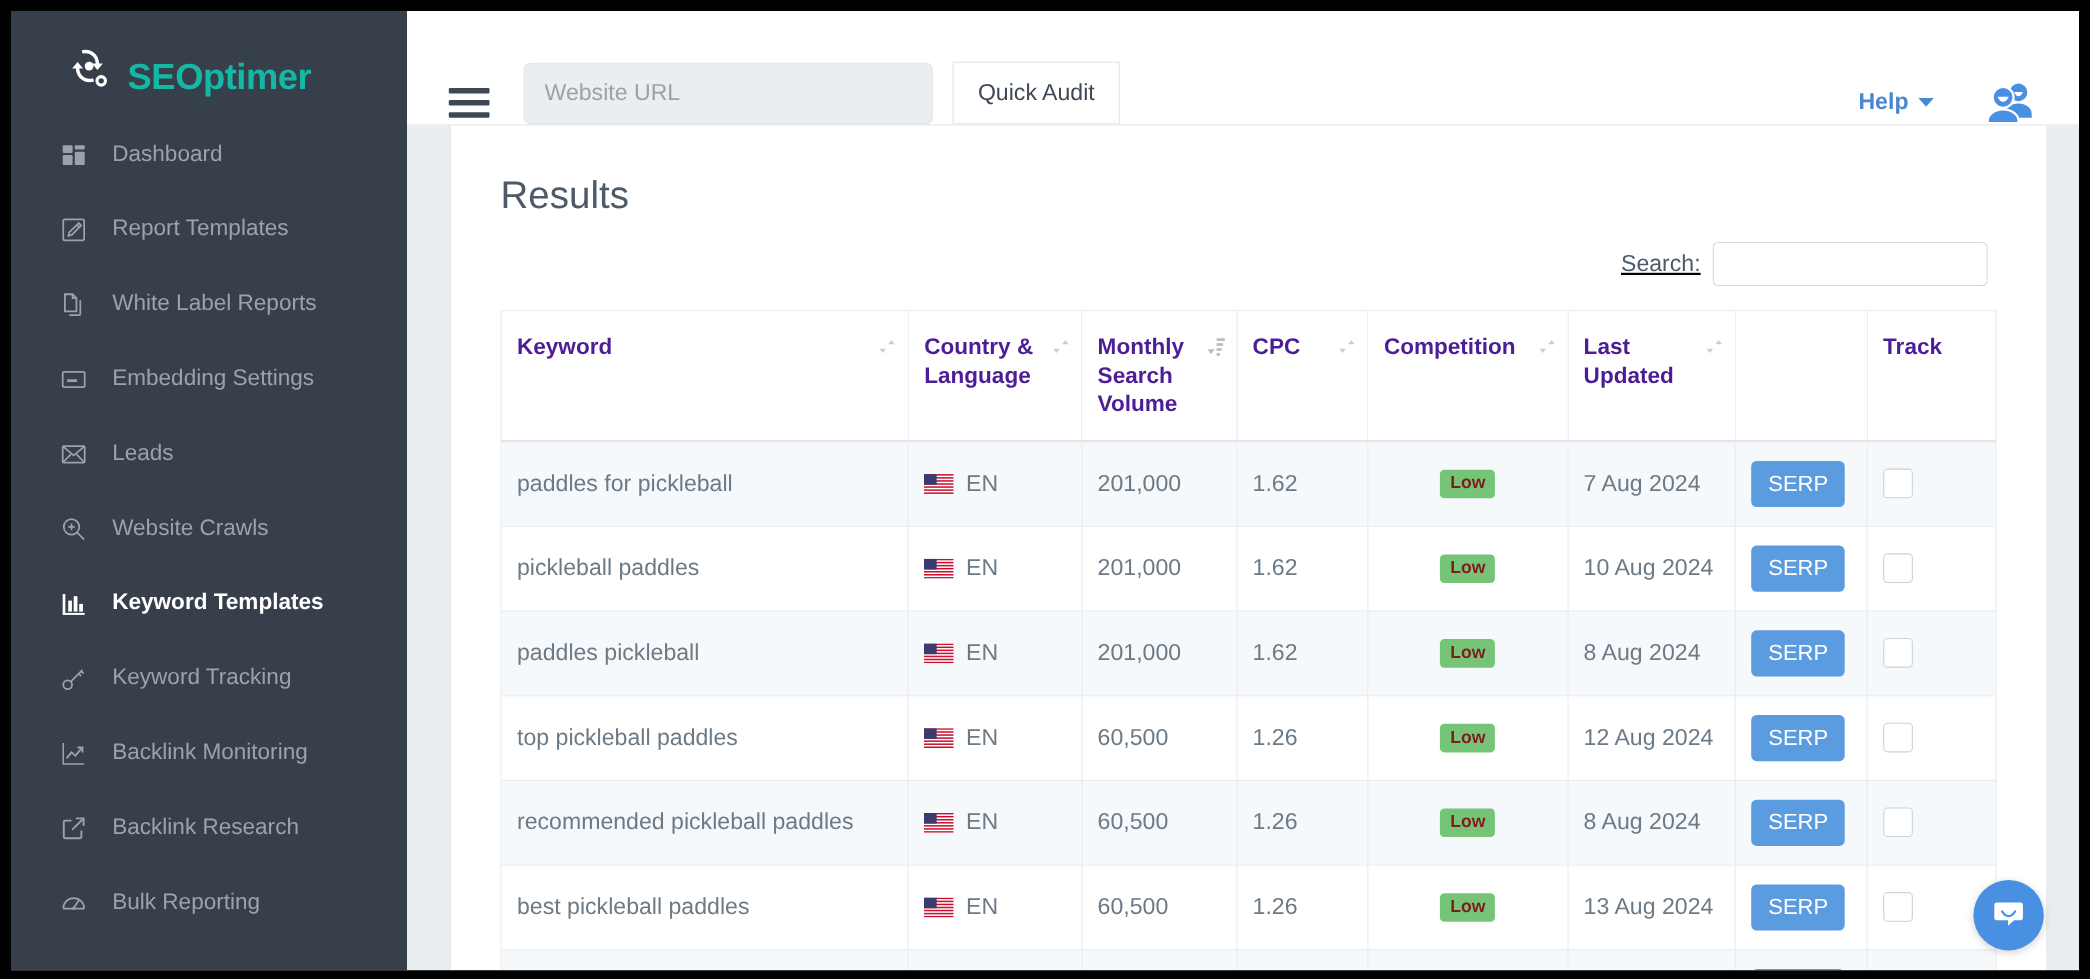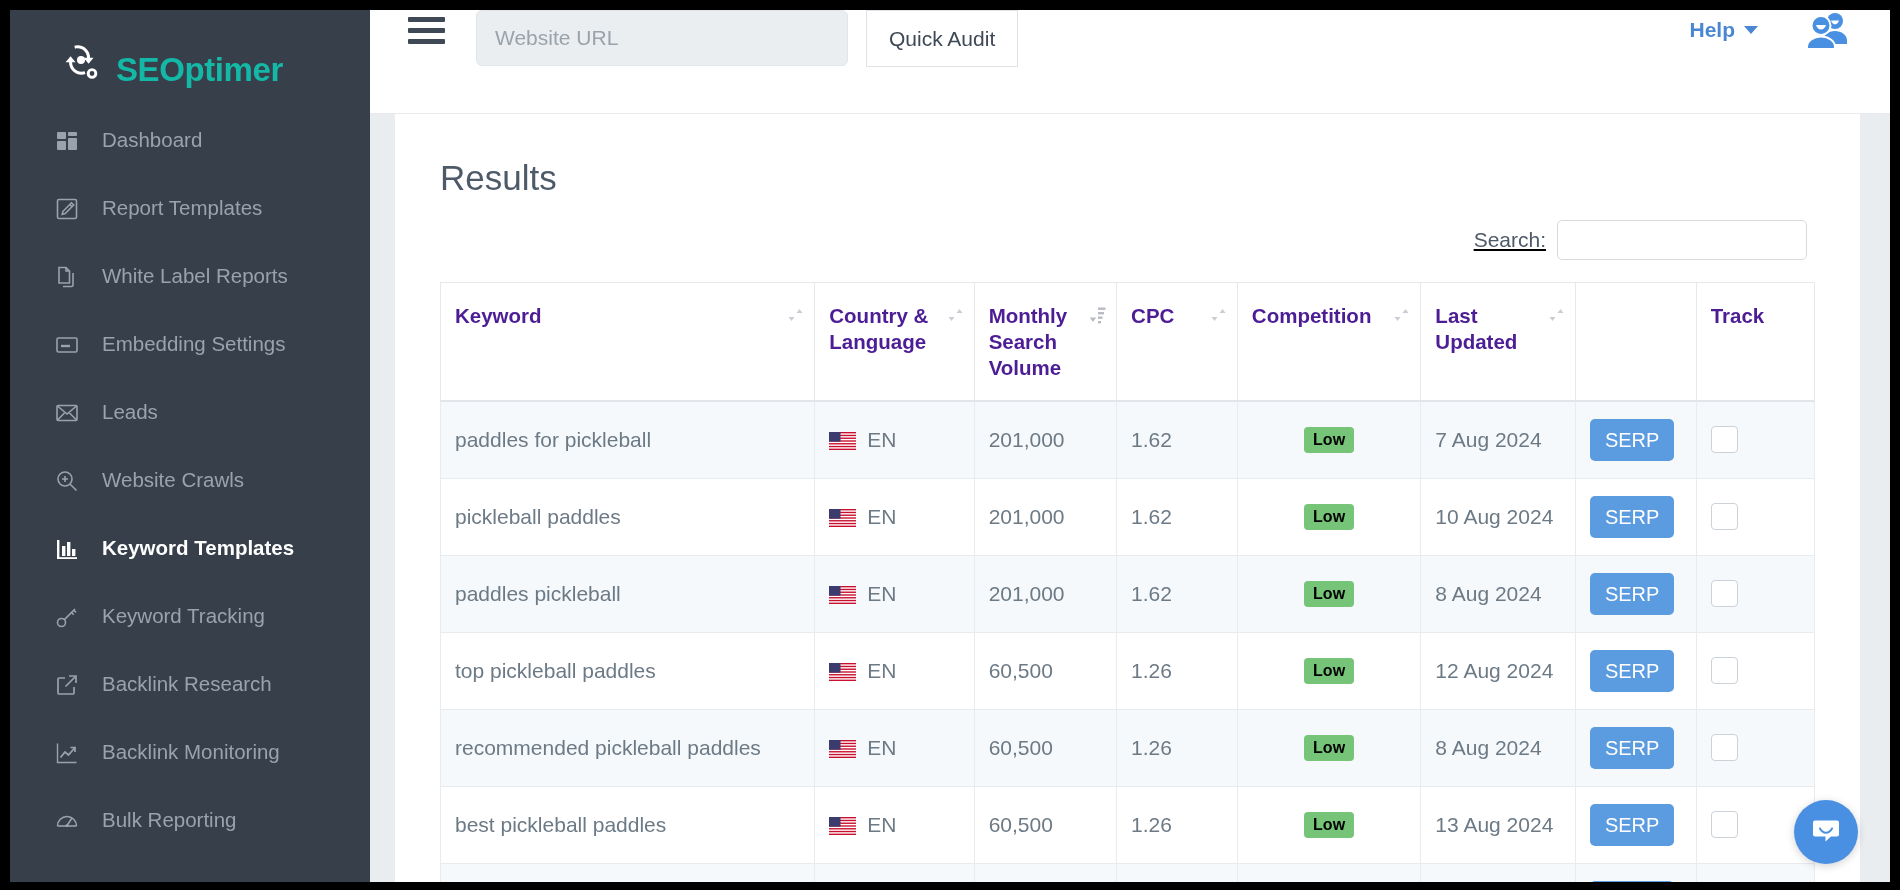--- a/index.html
+++ b/index.html
@@ -75,21 +75,21 @@
     flex-direction: column;
     background: #eaedf0;
     position: relative;
     overflow: hidden;
   }
   #topbar {
     height: 104px;
     flex: 0 0 104px;
     background: #ffffff;
     display: flex;
-    align-items: flex-start;
+    align-items: flex-end;
     padding: 0 40px 0 30px;
     border-bottom: 1px solid #e7e9ec;
   }
   .hamburger {
     width: 40px; height: 40px;
     display: flex; flex-direction: column; justify-content: center; gap: 6px;
     cursor: pointer;
     margin-right: 28px;
     margin-left: 8px;
   }
@@ -145,20 +145,21 @@
     overflow: hidden;
     position: relative;
     padding: 0 30px 0 25px;
   }
   .card {
     background: #ffffff;
     height: 100%;
     margin-top: 0;
     padding: 30px 45px 0 45px;
     position: relative;
+    margin-left: 15px;
   }
   .page-title {
     font-size: 35px;
     color: #4d5a68;
     font-weight: 400;
     padding-top: 14px;
   }
   .search-row {
     display: flex;
     justify-content: flex-end;
@@ -230,21 +231,21 @@
   .col-cpc     { width: 100px; }
   .col-comp    { width: 152px; }
   .col-updated { width: 128px; }
   .col-serp    { width: 100px; }
   .col-track   { width: 98px; }
 
   .flag { font-size: 21px; margin-right: 5px; }
   .badge-low {
     display: inline-block;
     background: #76c478;
-    color: #000000;
+    color: #7f1d1d;
     font-size: 16px;
     font-weight: 700;
     padding: 5px 9px;
     border-radius: 4px;
     line-height: 1;
   }
   .serp-btn {
     display: inline-block;
     background: #5b9bdf;
     color: #ffffff;
@@ -387,37 +388,37 @@
               <path d="M9.4 14.6 20 4"></path>
               <path d="M16.5 7.5l2.2 2.2M18.8 5.2l2.2 2.2"></path>
             </svg>
         </span>
         <span class="nav-label">Keyword Tracking</span>
       </div>
 
       <div class="nav-item">
         <span class="nav-icon">
           <svg width="24" height="24" viewBox="0 0 24 24" fill="none" stroke="currentColor" stroke-width="1.7">
+              <path d="M2.5 2.5v19h19" stroke-width="1.4"></path>
+              <path d="M5.5 16.5 10 11l3.5 3L20 6.5"></path>
+              <path d="M15.5 6.5H20V11"></path>
+            </svg>
+        </span>
+        <span class="nav-label">Backlink Monitoring</span>
+      </div>
+
+      <div class="nav-item">
+        <span class="nav-icon">
+          <svg width="24" height="24" viewBox="0 0 24 24" fill="none" stroke="currentColor" stroke-width="1.7">
               <path d="M14 3h7v7"></path>
               <path d="M20 4 10.5 13.5"></path>
               <path d="M19 14v6a1 1 0 0 1-1 1H4a1 1 0 0 1-1-1V6a1 1 0 0 1 1-1h6"></path>
             </svg>
         </span>
         <span class="nav-label">Backlink Research</span>
-      </div>
-
-      <div class="nav-item">
-        <span class="nav-icon">
-          <svg width="24" height="24" viewBox="0 0 24 24" fill="none" stroke="currentColor" stroke-width="1.7">
-              <path d="M2.5 2.5v19h19" stroke-width="1.4"></path>
-              <path d="M5.5 16.5 10 11l3.5 3L20 6.5"></path>
-              <path d="M15.5 6.5H20V11"></path>
-            </svg>
-        </span>
-        <span class="nav-label">Backlink Monitoring</span>
       </div>
 
       <div class="nav-item">
         <span class="nav-icon">
           <svg width="24" height="24" viewBox="0 0 24 24" fill="none" stroke="currentColor" stroke-width="1.6">
               <path d="M2.5 17a9.5 9.5 0 0 1 19 0"></path>
               <path d="M2.5 17h19"></path>
               <path d="M12 16.5 17 9"></path>
               <circle cx="12" cy="16.6" r="1.5" fill="currentColor" stroke="none"></circle>
             </svg>

